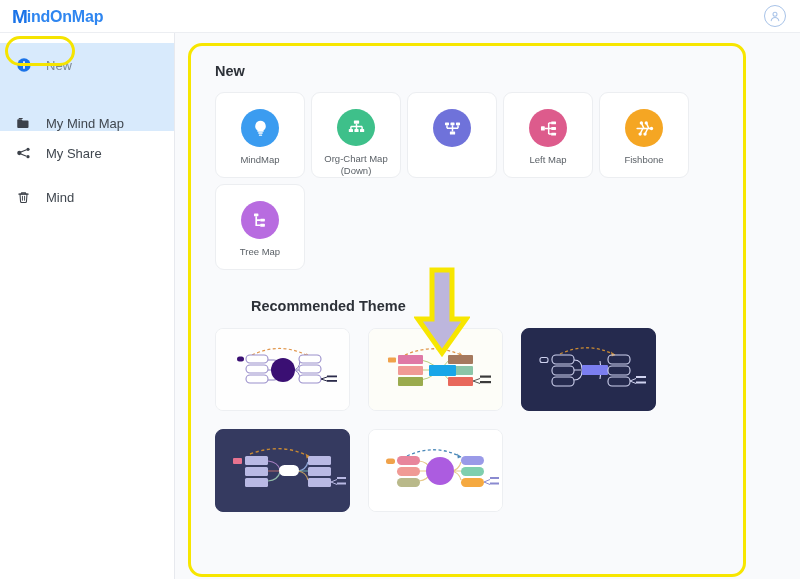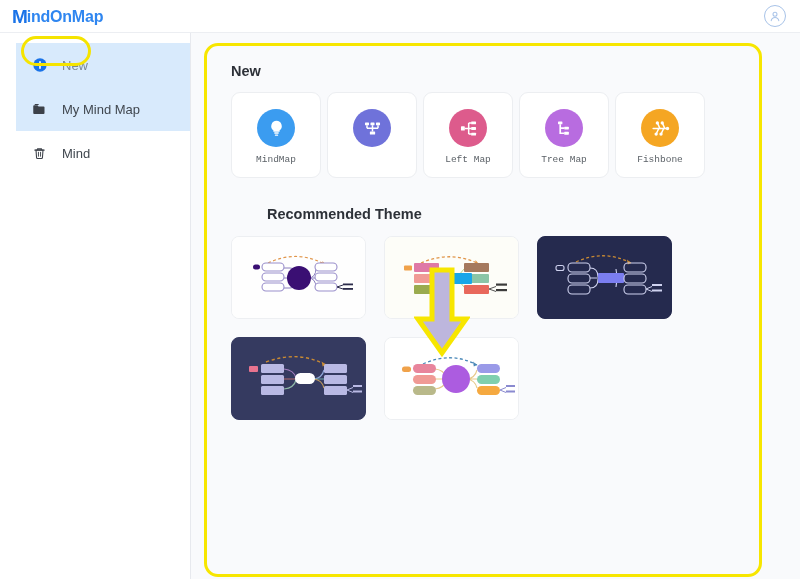--- a/index.html
+++ b/index.html
@@ -26,54 +26,54 @@
     position: relative; top: 1px; margin-right: -1px;
   }
   .logo .rest { color: #2f86f0; font-size: 16px; font-weight: bold; text-align: center; }
   .avatar-btn {
     width: 22px; height: 22px; border-radius: 50%;
     border: 1.4px solid #a8c3e8; display: flex; align-items: center; justify-content: center;
     background: #fff;
   }
 
   
-  .body-row { flex: 1 1 auto; display: flex; min-height: 0; padding-left: 16px; }
+  .body-row { flex: 1 1 auto; display: flex; min-height: 0; }
 
   
   .sidebar {
     width: 175px; flex: 0 0 175px; background: #ffffff;
     border-right: 1px solid #e7e9ee;
     padding-top: 10px; position: relative;
   }
   .nav-item {
     height: 44px; display: flex; align-items: center; gap: 13px;
     padding-left: 14px; font-size: 13px; color: #40474f; position: relative;
   }
   .nav-item.active { background: #d8eafc; color: #7b8894; }
-  .nav-item.sel { background: #d8eafc; }
+  .nav-item.sel { background: #d8eafc; align-items: flex-end; }
   .nav-ico { width: 19px; display: flex; align-items: center; justify-content: center; flex: 0 0 19px; }
   .nav-label { white-space: nowrap; }
   .hl-new {
     position: absolute; left: 5px; top: 3px; width: 70px; height: 30px;
     border: 3px solid #f5e400; border-radius: 16px; pointer-events: none;
   }
 
   
   .main { flex: 1 1 auto; background: #f9fafc; position: relative; padding: 12px 14px; }
   .panel {
     position: absolute; left: 13px; top: 10px; width: 558px; height: 534px;
     border: 3px solid #f7e600; border-radius: 14px; background: transparent;
     pointer-events: none;
   }
   .panel-inner { position: relative; padding: 18px 26px 0 26px; }
   .section-title { font-size: 14.5px; font-weight: bold; color: #2d3138; margin-bottom: 13px; }
   .section-title.rec { margin-top: 28px; margin-bottom: 14px; margin-left: 36px; }
 
   
-  .card-grid { display: flex; flex-wrap: wrap; gap: 6px; font-family: Liberation Mono, monospace; }
+  .card-grid { display: flex; flex-wrap: wrap; gap: 6px; }
   .tcard {
     width: 90px; height: 86px; background: #ffffff;
     border: 1px solid #eceef1; border-radius: 9px;
     display: flex; flex-direction: column; align-items: center; justify-content: flex-start;
     padding-top: 16px;
   }
   .tcard .circ {
     width: 38px; height: 38px; border-radius: 50%;
     display: flex; align-items: center; justify-content: center; margin-bottom: 7px;
   }
@@ -131,20 +131,31 @@
       <div class="nav-item sel">
         <span class="nav-ico">
           <svg width="15" height="15" viewBox="0 0 24 24">
             <path d="M2 6.5A1.5 1.5 0 0 1 3.5 5h5.2l1.8 2h8A1.5 1.5 0 0 1 20 8.5v9A1.5 1.5 0 0 1 18.5 19h-15A1.5 1.5 0 0 1 2 17.5z" fill="#3c4149"></path>
             <rect x="4.3" y="3.2" width="6.4" height="1.6" rx=".5" fill="#3c4149"></rect>
           </svg>
         </span>
         <span class="nav-label">My Mind Map</span>
       </div>
 
+      <div class="nav-item">
+        <span class="nav-ico">
+          <svg width="16" height="16" viewBox="0 0 24 24">
+            <circle cx="5" cy="12" r="3.2" fill="#3c4149"></circle>
+            <circle cx="18" cy="6.5" r="2.4" fill="#3c4149"></circle>
+            <circle cx="18" cy="17.5" r="2.4" fill="#3c4149"></circle>
+            <path d="M7.4 10.6 15.8 7M7.4 13.4l8.4 3.6" stroke="#3c4149" stroke-width="1.7"></path>
+          </svg>
+        </span>
+        <span class="nav-label">My Share</span>
+      </div>
 
       <div class="nav-item">
         <span class="nav-ico">
           <svg width="15" height="15" viewBox="0 0 24 24">
             <path d="M4.5 6.5h15" stroke="#3c4149" stroke-width="1.9" stroke-linecap="round"></path>
             <path d="M9 6.5V4.6h6v1.9" fill="none" stroke="#3c4149" stroke-width="1.7"></path>
             <path d="M6.4 6.5h11.2l-.9 12.1a1.5 1.5 0 0 1-1.5 1.4H8.8a1.5 1.5 0 0 1-1.5-1.4z" fill="none" stroke="#3c4149" stroke-width="1.7"></path>
             <path d="M10.3 10v6.4M13.7 10v6.4" stroke="#3c4149" stroke-width="1.5" stroke-linecap="round"></path>
           </svg>
         </span>
@@ -168,20 +179,32 @@
             <span class="circ" style="background:#3b9cf0">
               <svg width="21" height="21" viewBox="0 0 24 24">
                 <path d="M12 3.2a6 6 0 0 0-3.6 10.8v1.6h7.2V14A6 6 0 0 0 12 3.2z" fill="#fff"></path>
                 <rect x="9.3" y="16.3" width="5.4" height="1.7" rx=".8" fill="#fff"></rect>
                 <rect x="10.1" y="18.8" width="3.8" height="1.6" rx=".8" fill="#fff"></rect>
               </svg>
             </span>
             <span class="tlabel">MindMap</span>
           </div>
 
+          <div class="tcard">
+            <span class="circ" style="background:#3ec08a">
+              <svg width="21" height="21" viewBox="0 0 24 24">
+                <rect x="9" y="4" width="6" height="3.6" rx=".7" fill="#fff"></rect>
+                <path d="M12 7.6v3.2M5.6 10.8h12.8M5.6 10.8v3M12 10.8v3M18.4 10.8v3" stroke="#fff" stroke-width="1.7"></path>
+                <rect x="3.2" y="13.8" width="4.8" height="3.4" rx=".7" fill="#fff"></rect>
+                <rect x="9.6" y="13.8" width="4.8" height="3.4" rx=".7" fill="#fff"></rect>
+                <rect x="16" y="13.8" width="4.8" height="3.4" rx=".7" fill="#fff"></rect>
+              </svg>
+            </span>
+            <span class="tlabel">Org-Chart Map (Down)</span>
+          </div>
 
           <div class="tcard">
             <span class="circ" style="background:#6f72da">
               <svg width="21" height="21" viewBox="0 0 24 24">
                 <rect x="3.4" y="5" width="4.6" height="3.3" rx=".7" fill="#fff"></rect>
                 <rect x="9.7" y="5" width="4.6" height="3.3" rx=".7" fill="#fff"></rect>
                 <rect x="16" y="5" width="4.6" height="3.3" rx=".7" fill="#fff"></rect>
                 <path d="M5.7 8.3v3.4M12 8.3v3.4M18.3 8.3v3.4M5.7 11.7h12.6M12 11.7v3.6" stroke="#fff" stroke-width="1.7"></path>
                 <rect x="9" y="15.3" width="6" height="3.6" rx=".7" fill="#fff"></rect>
               </svg>
@@ -194,46 +217,46 @@
                 <rect x="3.4" y="9.4" width="4.4" height="5" rx=".8" fill="#fff"></rect>
                 <path d="M7.8 12h4.4M12.2 5.6v12.8M12.2 5.6h3M12.2 12h3M12.2 18.4h3" stroke="#fff" stroke-width="1.7"></path>
                 <rect x="15" y="4" width="5.6" height="3.2" rx=".7" fill="#fff"></rect>
                 <rect x="15" y="10.4" width="5.6" height="3.2" rx=".7" fill="#fff"></rect>
                 <rect x="15" y="16.8" width="5.6" height="3.2" rx=".7" fill="#fff"></rect>
               </svg>
             </span>
             <span class="tlabel">Left Map</span>
           </div>
 
-
-          <div class="tcard">
-            <span class="circ" style="background:#b86ce0">
-              <svg width="21" height="21" viewBox="0 0 24 24">
-                <rect x="4.6" y="4" width="5" height="3.2" rx=".7" fill="#fff"></rect>
-                <path d="M7.1 7.2v11.2M7.1 11.6h4.4M7.1 17.4h4.4" stroke="#fff" stroke-width="1.9"></path>
-                <rect x="11.6" y="9.9" width="5.4" height="3.2" rx=".7" fill="#fff"></rect>
-                <rect x="11.6" y="15.8" width="5.4" height="3.2" rx=".7" fill="#fff"></rect>
-              </svg>
-            </span>
-            <span class="tlabel">Tree Map</span>
-          </div>
 
           <div class="tcard">
             <span class="circ" style="background:#f5a623">
               <svg width="21" height="21" viewBox="0 0 24 24">
                 <path d="M3.6 12h16.8" stroke="#fff" stroke-width="1.8" stroke-linecap="round"></path>
                 <path d="M8.4 5.6 11.4 12M14 5.6 17 12M7 18.4 10 12M12.6 18.4 15.6 12" stroke="#fff" stroke-width="1.7" stroke-linecap="round"></path>
                 <circle cx="8.4" cy="5.6" r="1.9" fill="#fff"></circle>
                 <circle cx="14" cy="5.6" r="1.9" fill="#fff"></circle>
                 <circle cx="7" cy="18.4" r="1.9" fill="#fff"></circle>
                 <circle cx="12.6" cy="18.4" r="1.9" fill="#fff"></circle>
                 <circle cx="20" cy="12" r="1.9" fill="#fff"></circle>
               </svg>
             </span>
             <span class="tlabel">Fishbone</span>
+          </div>
+
+          <div class="tcard">
+            <span class="circ" style="background:#b86ce0">
+              <svg width="21" height="21" viewBox="0 0 24 24">
+                <rect x="4.6" y="4" width="5" height="3.2" rx=".7" fill="#fff"></rect>
+                <path d="M7.1 7.2v11.2M7.1 11.6h4.4M7.1 17.4h4.4" stroke="#fff" stroke-width="1.9"></path>
+                <rect x="11.6" y="9.9" width="5.4" height="3.2" rx=".7" fill="#fff"></rect>
+                <rect x="11.6" y="15.8" width="5.4" height="3.2" rx=".7" fill="#fff"></rect>
+              </svg>
+            </span>
+            <span class="tlabel">Tree Map</span>
           </div>
         </div>
 
         <div class="section-title rec">Recommended Theme</div>
 
         <div class="theme-grid">
 
           <div class="theme">
             <svg width="133" height="81" viewBox="0 0 133 81">
               <rect width="133" height="81" fill="#fefefe"></rect>

